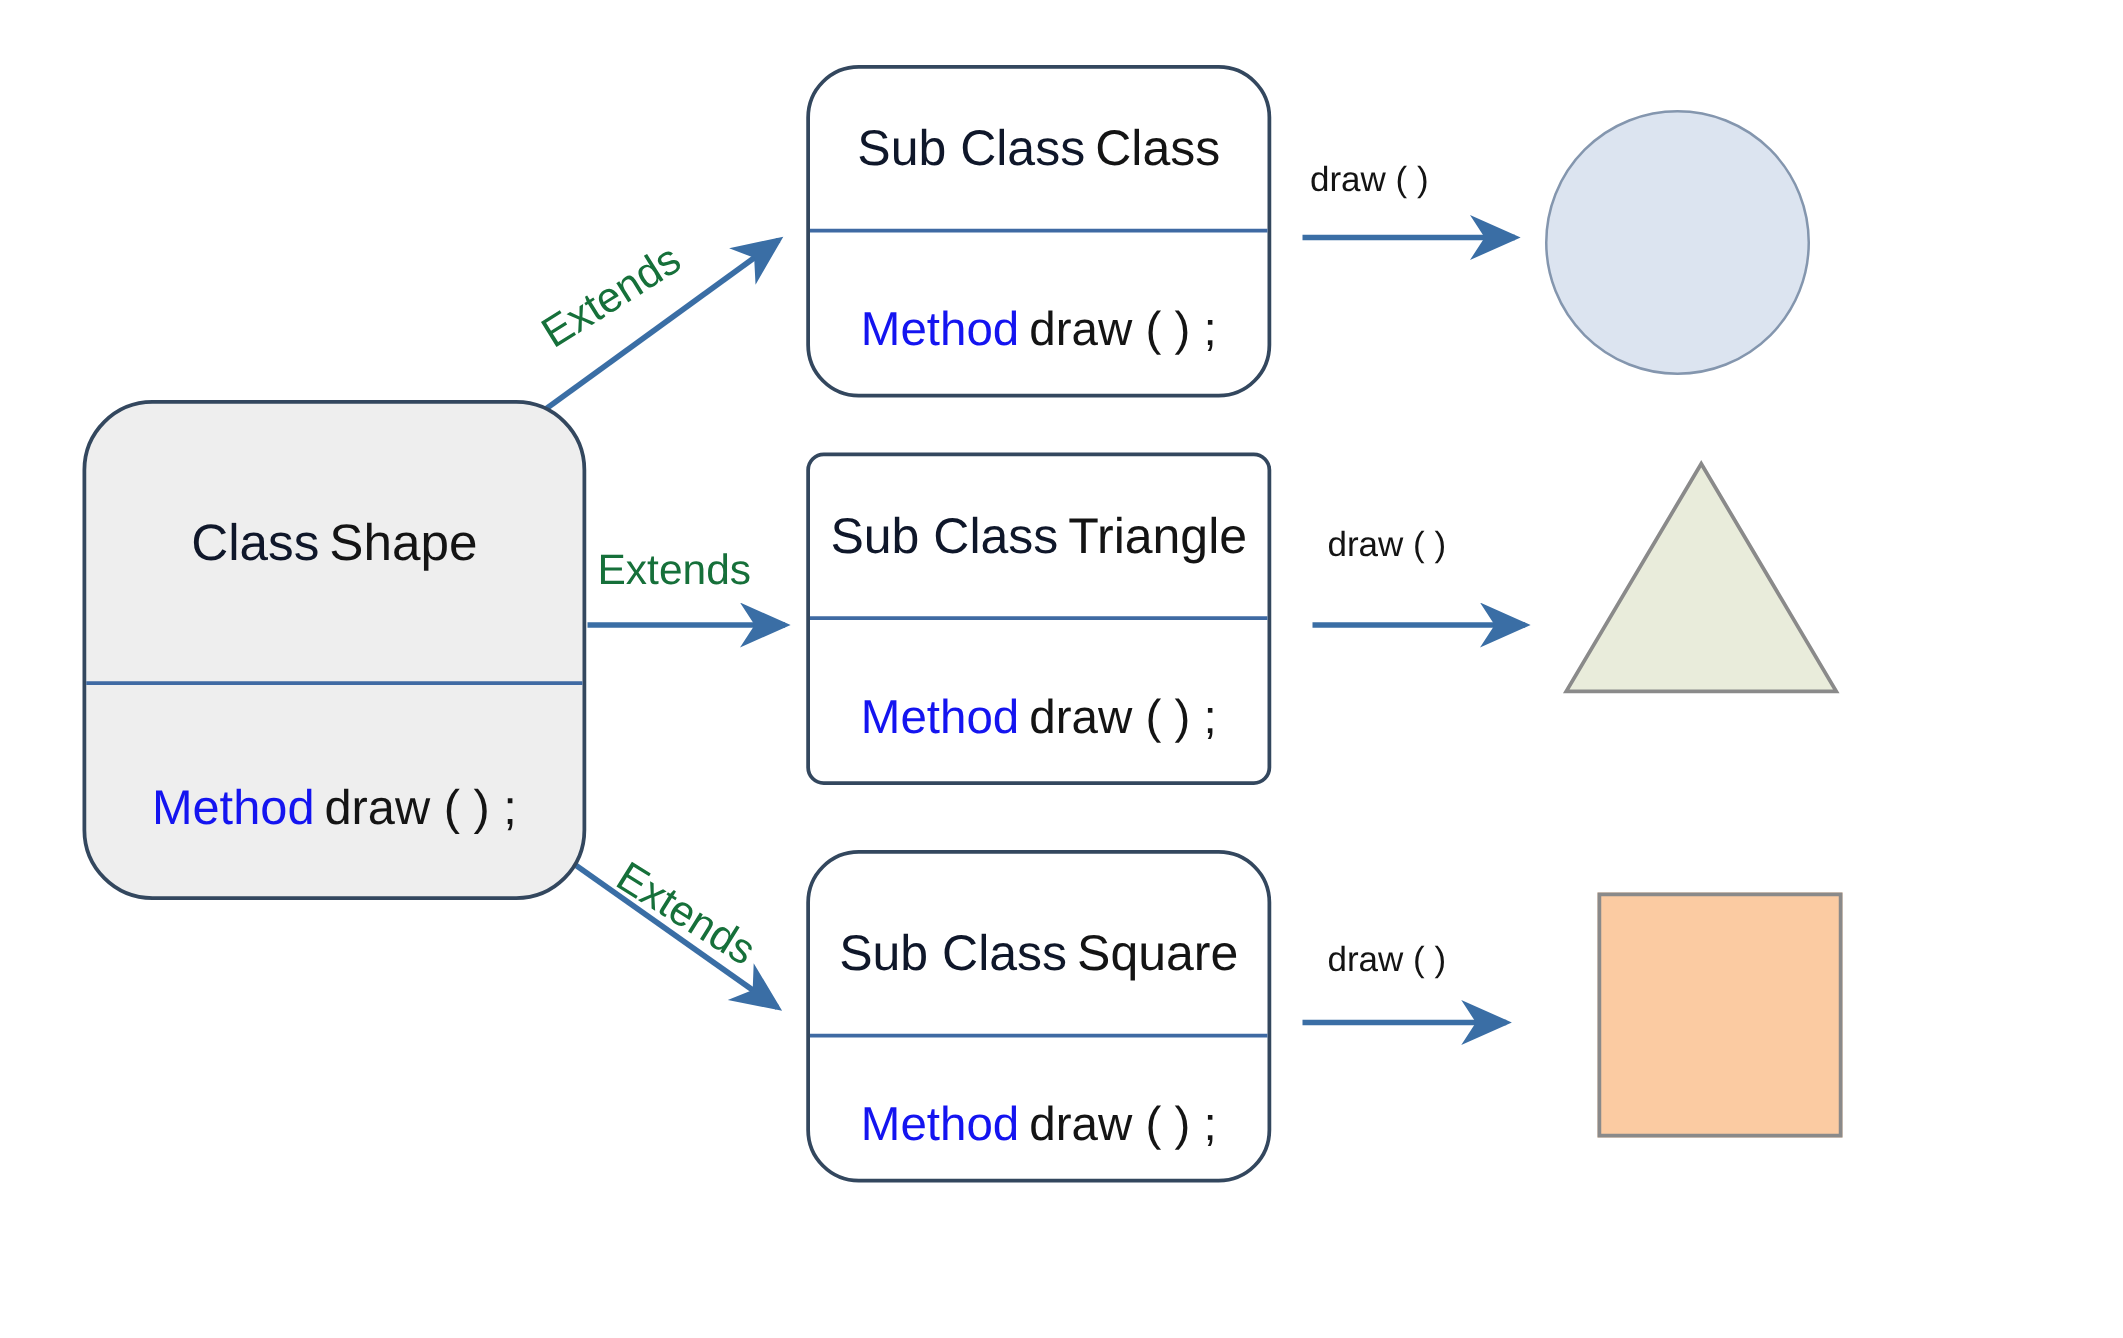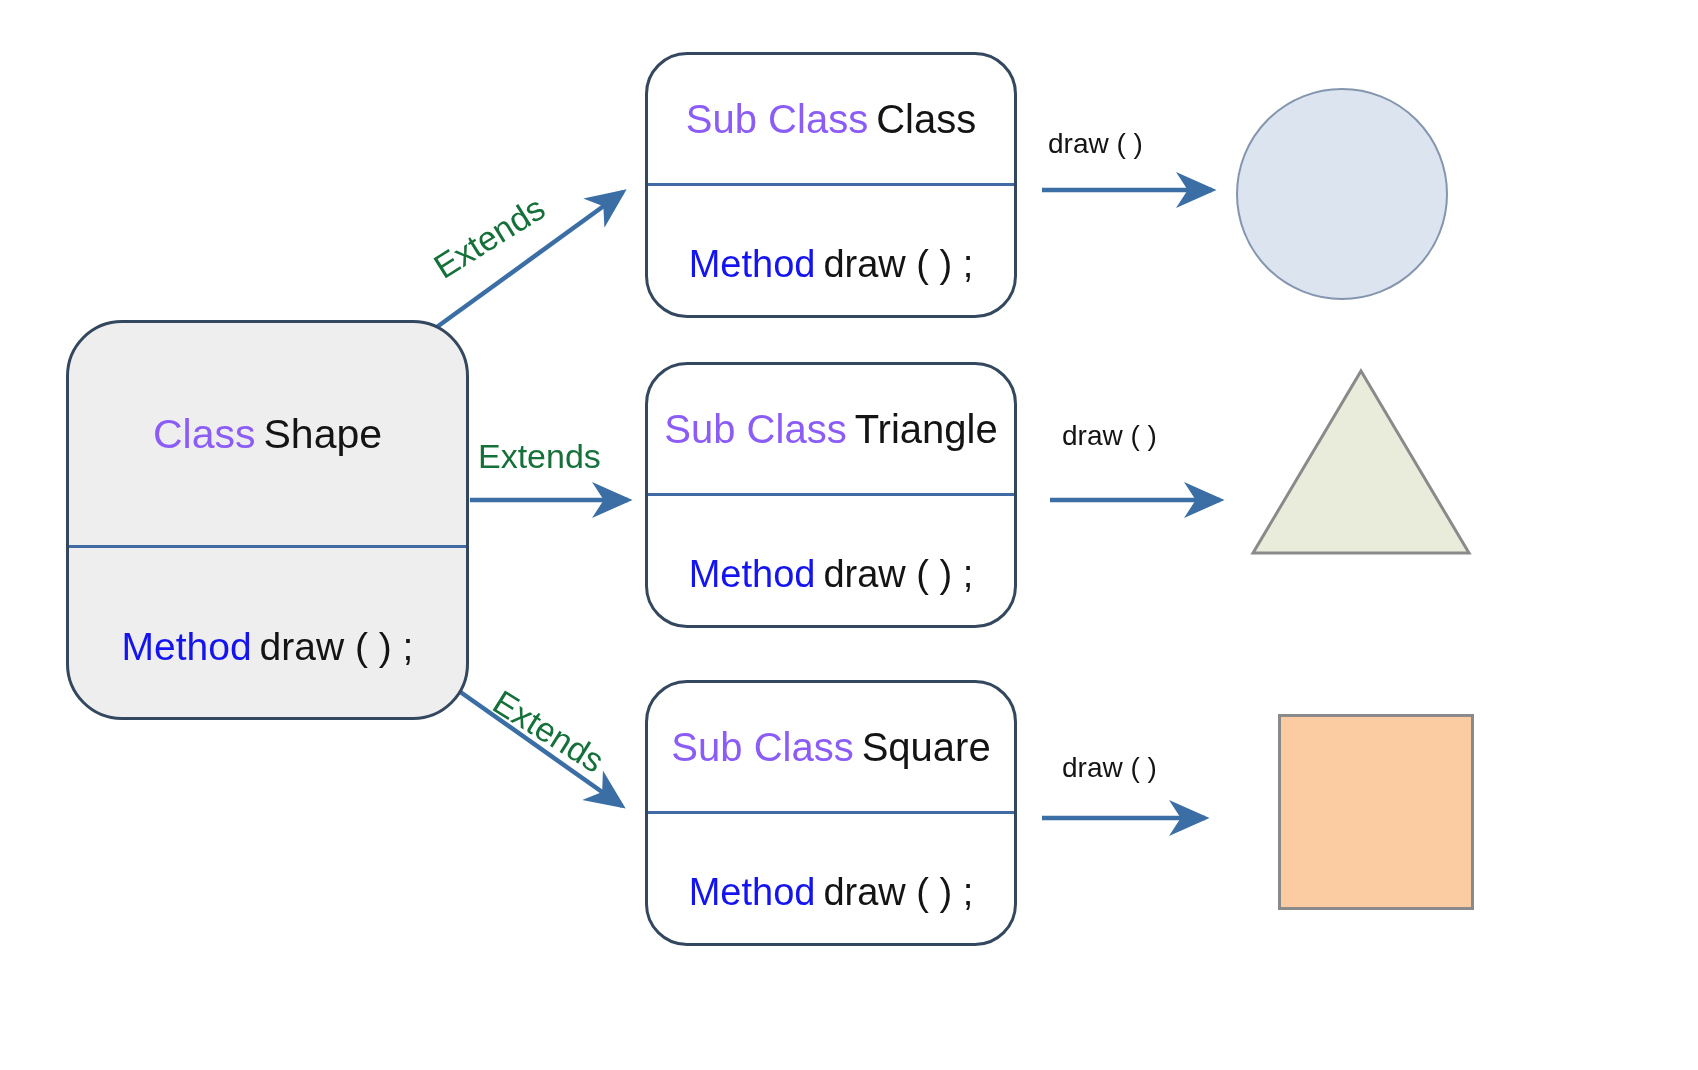--- a/index.html
+++ b/index.html
@@ -46,21 +46,21 @@
     flex: 0 0 auto;
   }
   .title-text {
     white-space: nowrap;
     font-size: 40px;
     color: #141414;
     letter-spacing: 0px;
   }
   .parent .title-text { font-size: 41px; }
   .kw-red {
-    color: #8b5cf6;
+    color: #0f172a;
   }
   .kw-blue {
     color: #1414f0;
   }
   .member-text {
     white-space: nowrap;
     font-size: 38px;
     color: #141414;
     margin-top: 28px;
   }
@@ -152,36 +152,36 @@
       </span>
     </div>
     <div class="box-divider"></div>
     <div class="box-row">
       <span class="member-text">
         <span class="kw-blue">Method</span><span class="sep"></span><span>draw ( ) ;</span>
       </span>
     </div>
   </div>
 
-  <div class="class-box sub" style="left:645px; top:362px; width:372px; height:266px;">
+  <div class="class-box sub" style="left:645px; top:362px; width:372px; height:266px;border-radius:14px;">
     <div class="box-row" style="flex:0 0 128px;">
       <span class="title-text">
         <span class="kw-red">Sub Class</span><span class="sep"></span><span>Triangle</span>
       </span>
     </div>
     <div class="box-divider"></div>
     <div class="box-row">
       <span class="member-text">
         <span class="kw-blue">Method</span><span class="sep"></span><span>draw ( ) ;</span>
       </span>
     </div>
   </div>
 
   <div class="class-box sub" style="left:645px; top:680px; width:372px; height:266px;">
-    <div class="box-row" style="flex:0 0 128px;">
+    <div class="box-row" style="flex:0 0 128px;margin-top:16px;">
       <span class="title-text">
         <span class="kw-red">Sub Class</span><span class="sep"></span><span>Square</span>
       </span>
     </div>
     <div class="box-divider"></div>
     <div class="box-row">
       <span class="member-text">
         <span class="kw-blue">Method</span><span class="sep"></span><span>draw ( ) ;</span>
       </span>
     </div>

